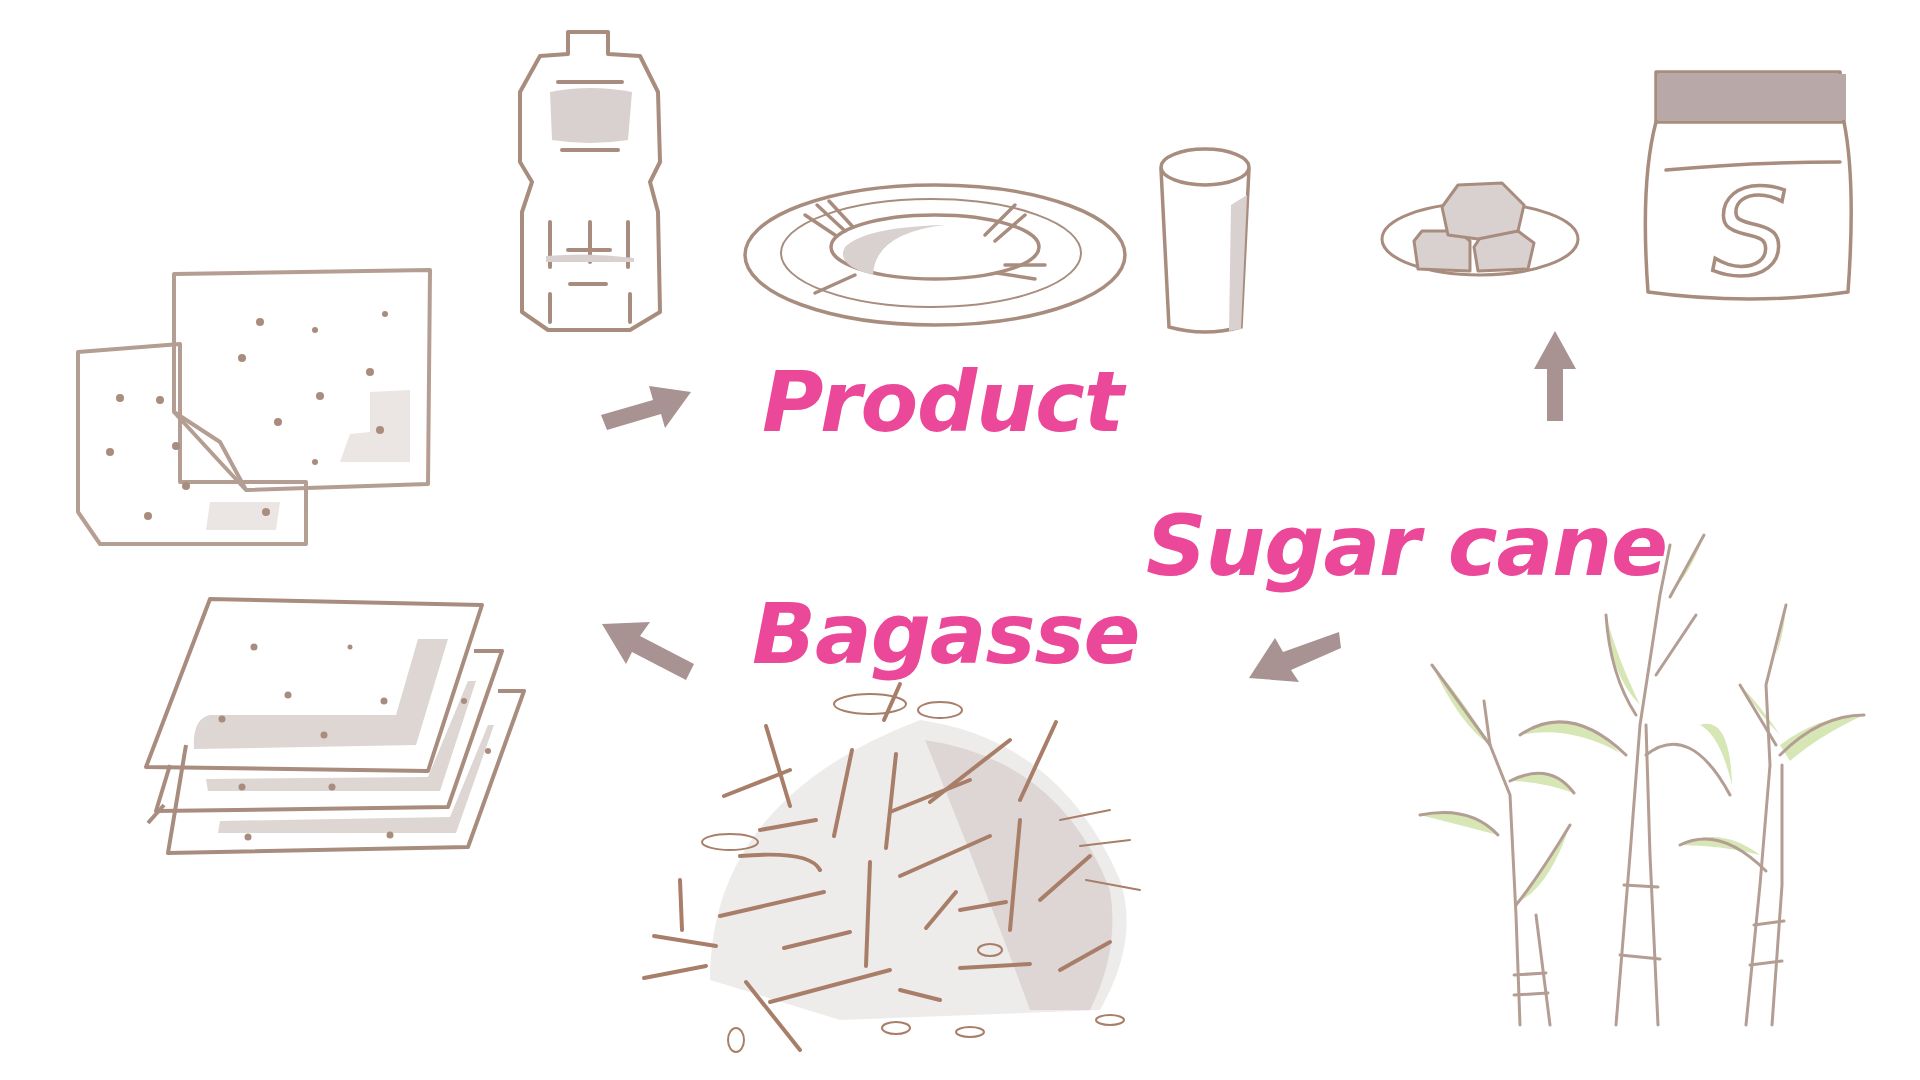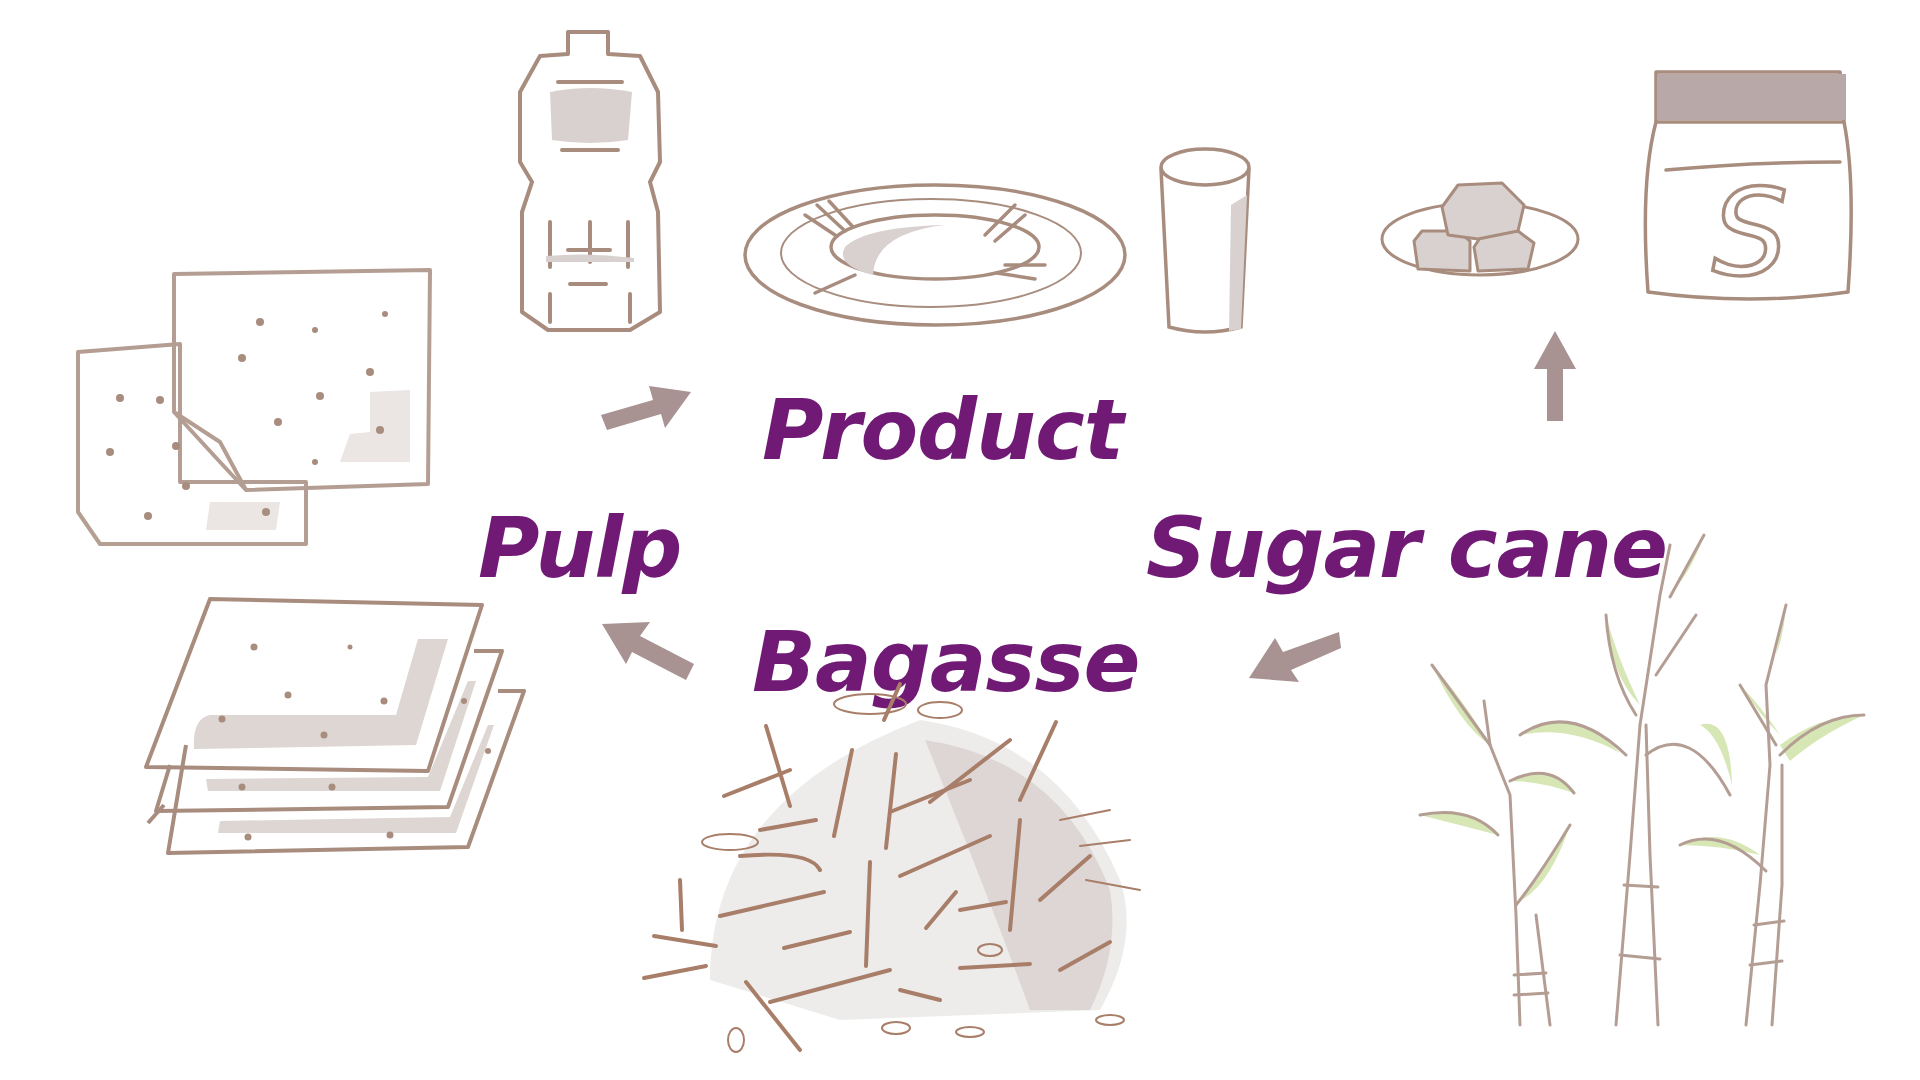--- a/index.html
+++ b/index.html
@@ -1,35 +1,33 @@
 <!DOCTYPE html>
 <html><head>
 <meta charset="utf-8">
 <style>
   html, body { margin:0; padding:0; background:#ffffff; }
   body { width:1920px; height:1080px; position:relative; overflow:hidden; font-family:"DejaVu Sans", sans-serif; }
   .stage { position:absolute; left:0; top:0; width:1920px; height:1080px; }
   .label {
-    position:absolute; color:#701a75; font-family:"DejaVu Sans", sans-serif;
+    position:absolute; color:#ec4899; font-family:"DejaVu Sans", sans-serif;
     font-weight:bold; font-style:italic; font-size:84px; line-height:1; letter-spacing:-1px;
     white-space:nowrap;
-    margin-top:28px;
   }
   .art { position:absolute; }
   svg { overflow:visible; }
 </style>
 </head>
 <body>
 
 <div class="stage">
 
   <div class="label" style="left:762px; top:360px;">Product</div>
-  <div class="label" style="left:1146px; top:478px;">Sugar cane</div>
+  <div class="label" style="left:1146px; top:504px;">Sugar cane</div>
   <div class="label" style="left:752px; top:592px;text-align:center;">Bagasse</div>
-  <div class="label" style="left:478px; top:478px;">Pulp</div>
 
   <svg class="art" style="left:595px;top:378px" width="100" height="60" viewBox="0 0 100 60">
     <polygon points="6,37 58,22 54,8 96,14 70,50 66,36 12,52" fill="#a89292"></polygon>
   </svg>
   <svg class="art" style="left:1530px;top:325px" width="50" height="100" viewBox="0 0 50 100">
     <polygon points="25,6 46,44 33,44 33,96 17,96 17,44 4,44" fill="#a89292"></polygon>
   </svg>
   <svg class="art" style="left:598px;top:618px" width="100" height="70" viewBox="0 0 100 70">
     <polygon points="4,6 52,4 42,18 96,46 88,62 34,34 28,46" fill="#a89292"></polygon>
   </svg>

